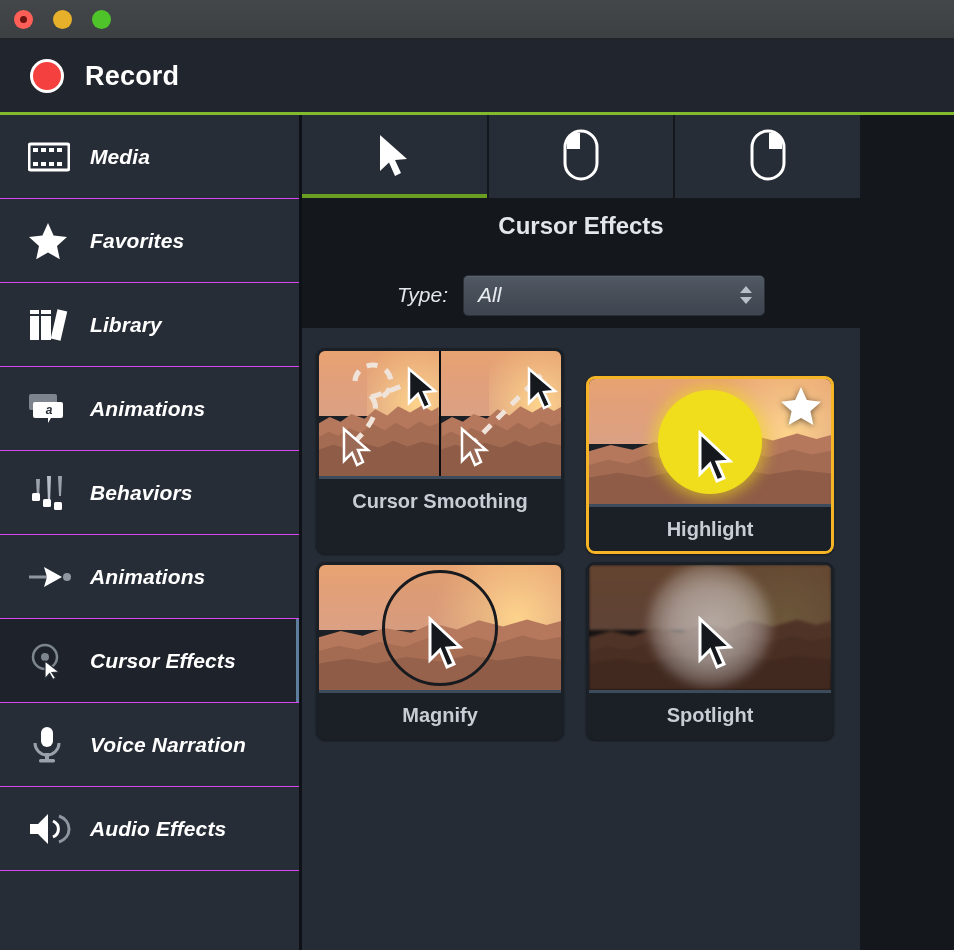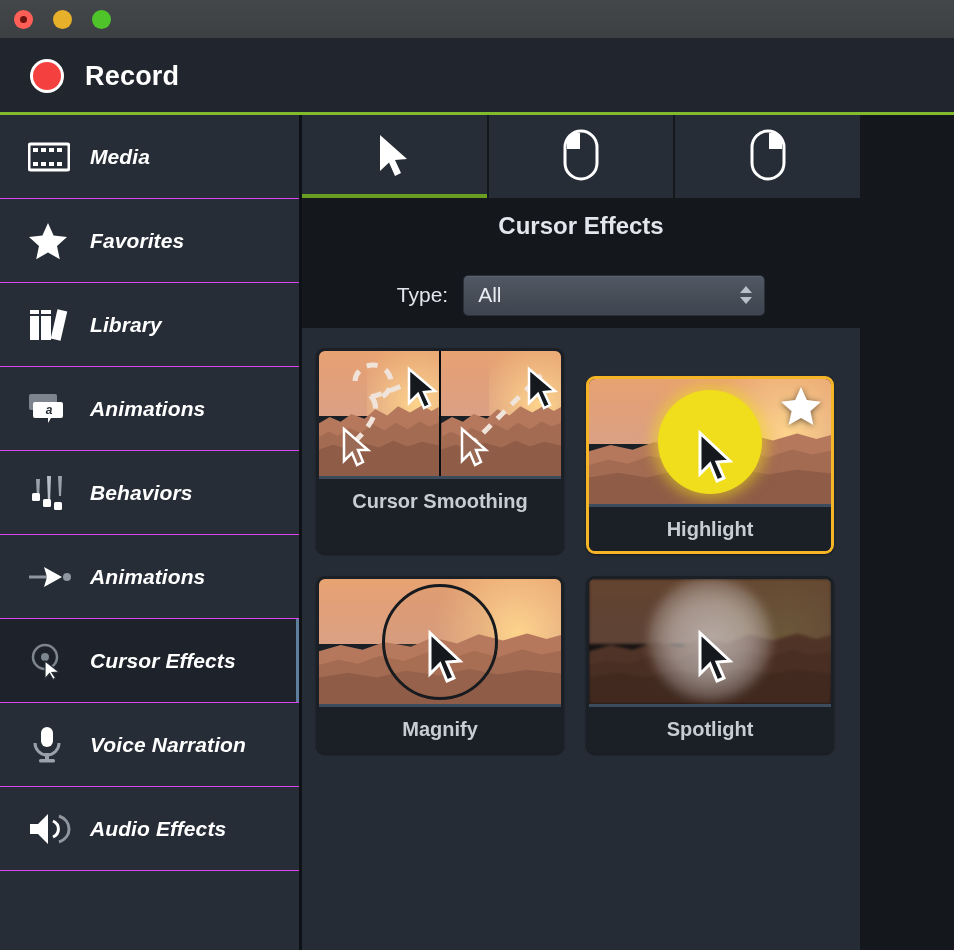--- a/index.html
+++ b/index.html
@@ -99,20 +99,21 @@
   #panel-title {
     position: absolute; left: 0; top: 83px; width: 558px; height: 55px;
     display: flex; align-items: center; justify-content: center;
     color: #e3e7ec; font-size: 24px; font-weight: bold;
   }
 
   #filter-row {
     position: absolute; left: 0; top: 149px; width: 558px; height: 62px;
     display: flex; align-items: center; justify-content: center; gap: 15px;
     background: #14181d;
+    font-style: italic;
   }
   #filter-label { color: #e3e7ec; font-size: 21px; font-weight: normal; }
   #type-select {
     position: relative; width: 302px; height: 41px; border-radius: 5px;
     background: linear-gradient(180deg, #515965 0%, #474e58 48%, #3f4550 100%);
     border: 1px solid #2a2f38;
     display: flex; align-items: center; cursor: pointer;
     box-shadow: 0 1px 0 rgba(255,255,255,.06) inset;
   }
   #type-select .sel-value {
@@ -126,21 +127,21 @@
   .arr-up { border-bottom: 7px solid #b9c0c9; }
   .arr-dn { border-top: 7px solid #b9c0c9; }
 
   
   #grid-panel {
     position: absolute; left: 0; top: 213px; width: 558px; height: 622px;
     background: #262c35; padding: 12px;
   }
   #grid {
     display: grid; grid-template-columns: repeat(2, 248px);
-    gap: 22px 22px; padding-left: 2px; padding-top: 8px;
+    gap: 8px 22px; padding-left: 2px; padding-top: 8px;
   }
   .card {
     width: 248px; border-radius: 9px; background: #1b1f26;
     overflow: hidden; cursor: pointer; border: 3px solid transparent;
     box-shadow: 0 1px 2px rgba(0,0,0,.5);
   }
   .card.selected { border-color: #f5b526; margin-top: 28px; }
   .thumb {
     position: relative; width: 100%; height: 128px; overflow: hidden;
     border-bottom: 3px solid #3d4c5c;

